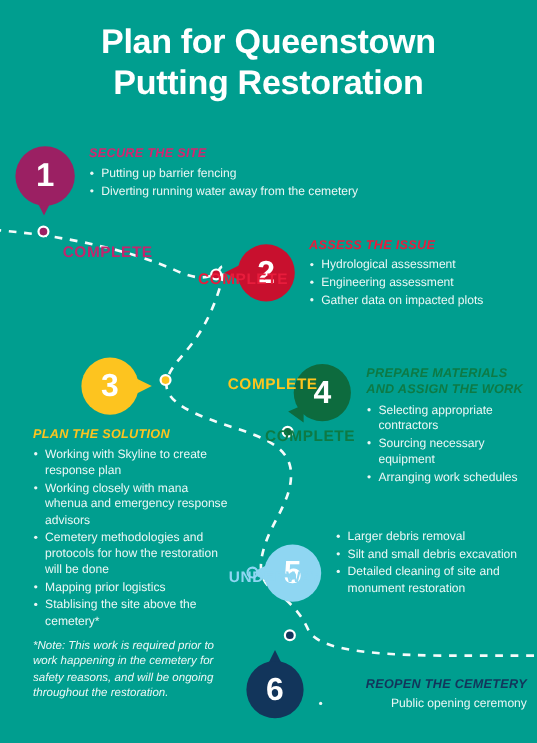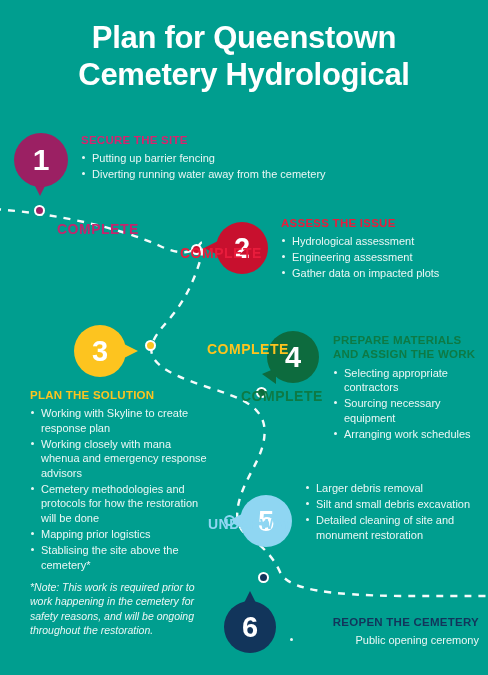--- a/index.html
+++ b/index.html
@@ -33,21 +33,21 @@
     box-shadow:0 0 0 2px rgba(255,255,255,0);
     z-index:5;
   }
   .bubble span{line-height:1;display:block;}
   .tail{position:absolute;width:0;height:0;z-index:4;}
 
   
   .block{position:absolute;z-index:6;}
   .blk-head{
     font-size:11.5px;font-weight:bold;letter-spacing:0.25px;
-    line-height:1.25;margin-bottom:4px;text-transform:uppercase;
+    line-height:1.25;margin-bottom:4px;text-transform:uppercase;font-style:italic;
   }
   .blk-list{list-style:none;margin:0;padding:0;}
   .blk-list li{
     color:#eaf7f5;font-size:11px;line-height:1.32;
     position:relative;padding-left:11px;margin-bottom:1.5px;
   }
   .blk-list li:before{
     content:"";position:absolute;left:1px;top:5px;
     width:3px;height:3px;border-radius:50%;background:#eaf7f5;
   }
@@ -64,21 +64,21 @@
     letter-spacing:0.5px;white-space:nowrap;line-height:1;padding-left:46px;
   }
 </style>
 </head>
 <body>
 
 <div id="poster">
 
   <div class="title">
     <span class="ln">Plan for Queenstown</span>
-    <span class="ln">Cemetery Hydrological</span>
+    <span class="ln">Putting Restoration</span>
   </div>
 
   <svg id="pathlayer" viewBox="0 0 488 675">
     <path d="M -6 209
              C 60 214, 120 228, 160 246
              C 186 258, 196 250, 200 244
              C 208 234, 200 272, 183 300
              C 170 322, 156 330, 152 345
              C 146 366, 180 378, 210 388
              C 238 397, 260 405, 264 425

